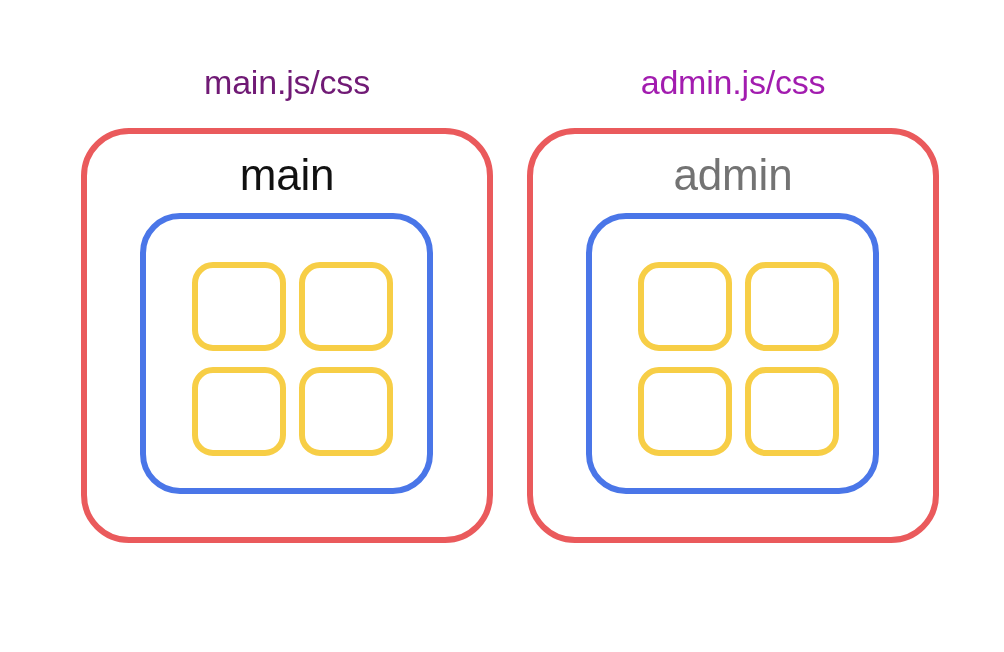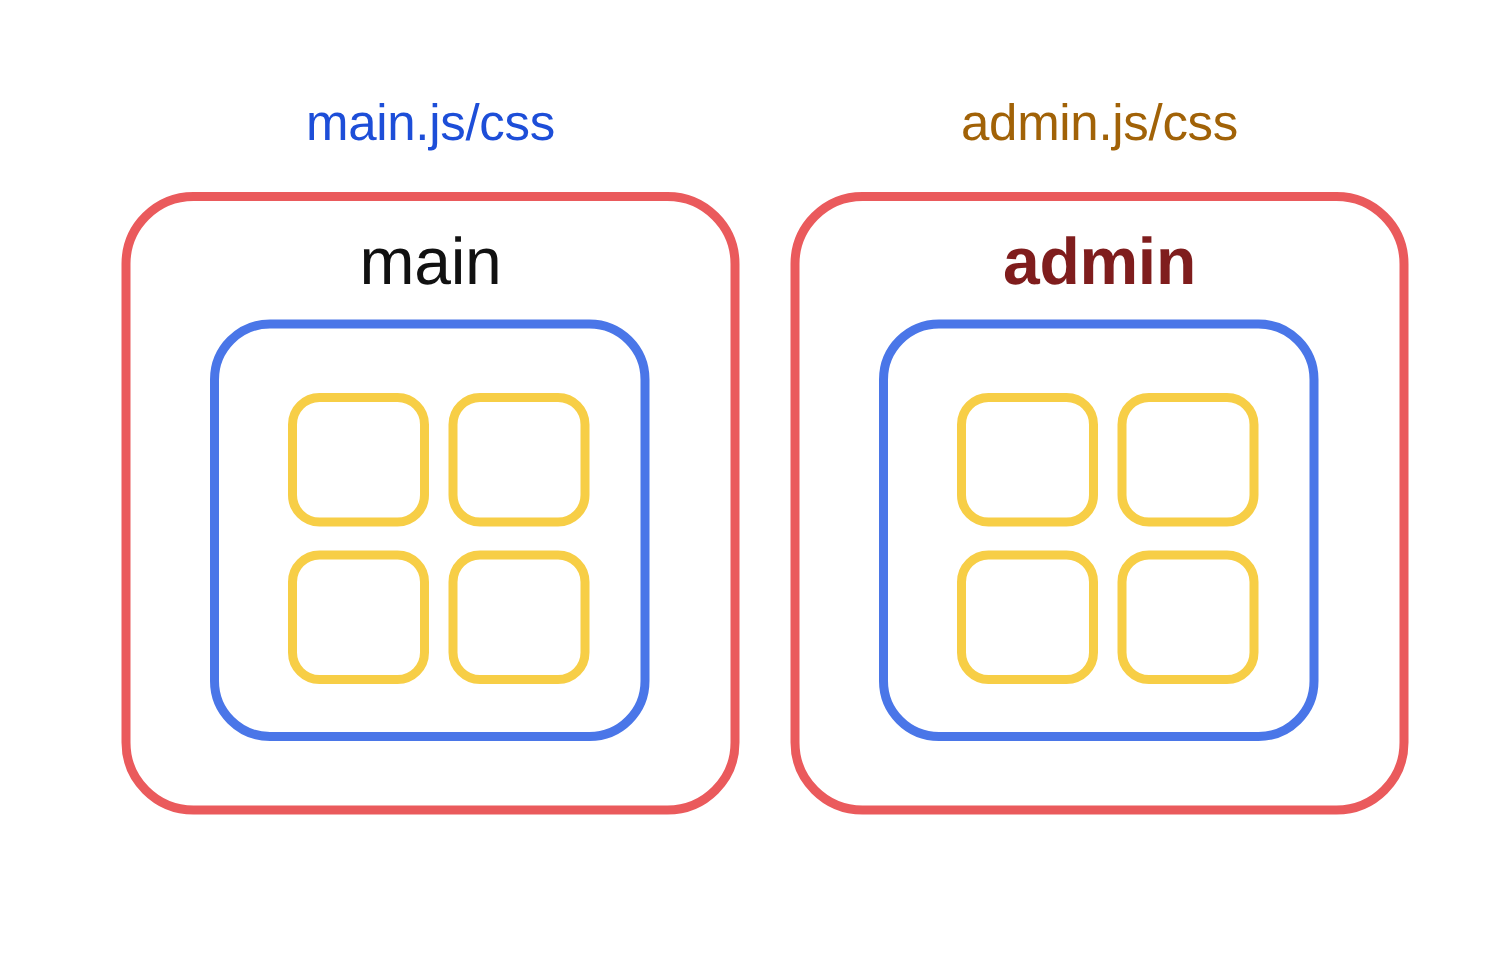--- a/index.html
+++ b/index.html
@@ -103,44 +103,44 @@
     background: transparent;
   }
 </style>
 </head>
 <body style="background: rgb(255, 255, 255);">
 
 <div id="canvas" style="background: rgb(255, 255, 255);">
 
   <div class="group left">
 
-    <div class="bundle-label" style="color: #1d4ed8;">main.js/css</div>
+    <div class="bundle-label" style="color: #701a75;">main.js/css</div>
 
     <div class="outer-box" style="border-color: rgb(234, 90, 92);"></div>
 
     <div class="module-label" style="color: rgb(17, 17, 17);">main</div>
 
     <div class="mid-box" style="border-color: rgb(74, 118, 232);">
       <div class="tile-grid">
         <div class="tile" style="border-color: rgb(247, 206, 70);"></div>
         <div class="tile" style="border-color: rgb(247, 206, 70);"></div>
         <div class="tile" style="border-color: rgb(247, 206, 70);"></div>
         <div class="tile" style="border-color: rgb(247, 206, 70);"></div>
       </div>
     </div>
 
   </div>
 
   <div class="group right">
 
-    <div class="bundle-label" style="color: #a16207;">admin.js/css</div>
+    <div class="bundle-label" style="color: #a21caf;">admin.js/css</div>
 
     <div class="outer-box" style="border-color: rgb(234, 90, 92);"></div>
 
-    <div class="module-label" style="color: #7f1d1d; font-weight: bold;">admin</div>
+    <div class="module-label" style="color: #737373;">admin</div>
 
     <div class="mid-box" style="border-color: rgb(74, 118, 232);">
       <div class="tile-grid">
         <div class="tile" style="border-color: rgb(247, 206, 70);"></div>
         <div class="tile" style="border-color: rgb(247, 206, 70);"></div>
         <div class="tile" style="border-color: rgb(247, 206, 70);"></div>
         <div class="tile" style="border-color: rgb(247, 206, 70);"></div>
       </div>
     </div>
 

